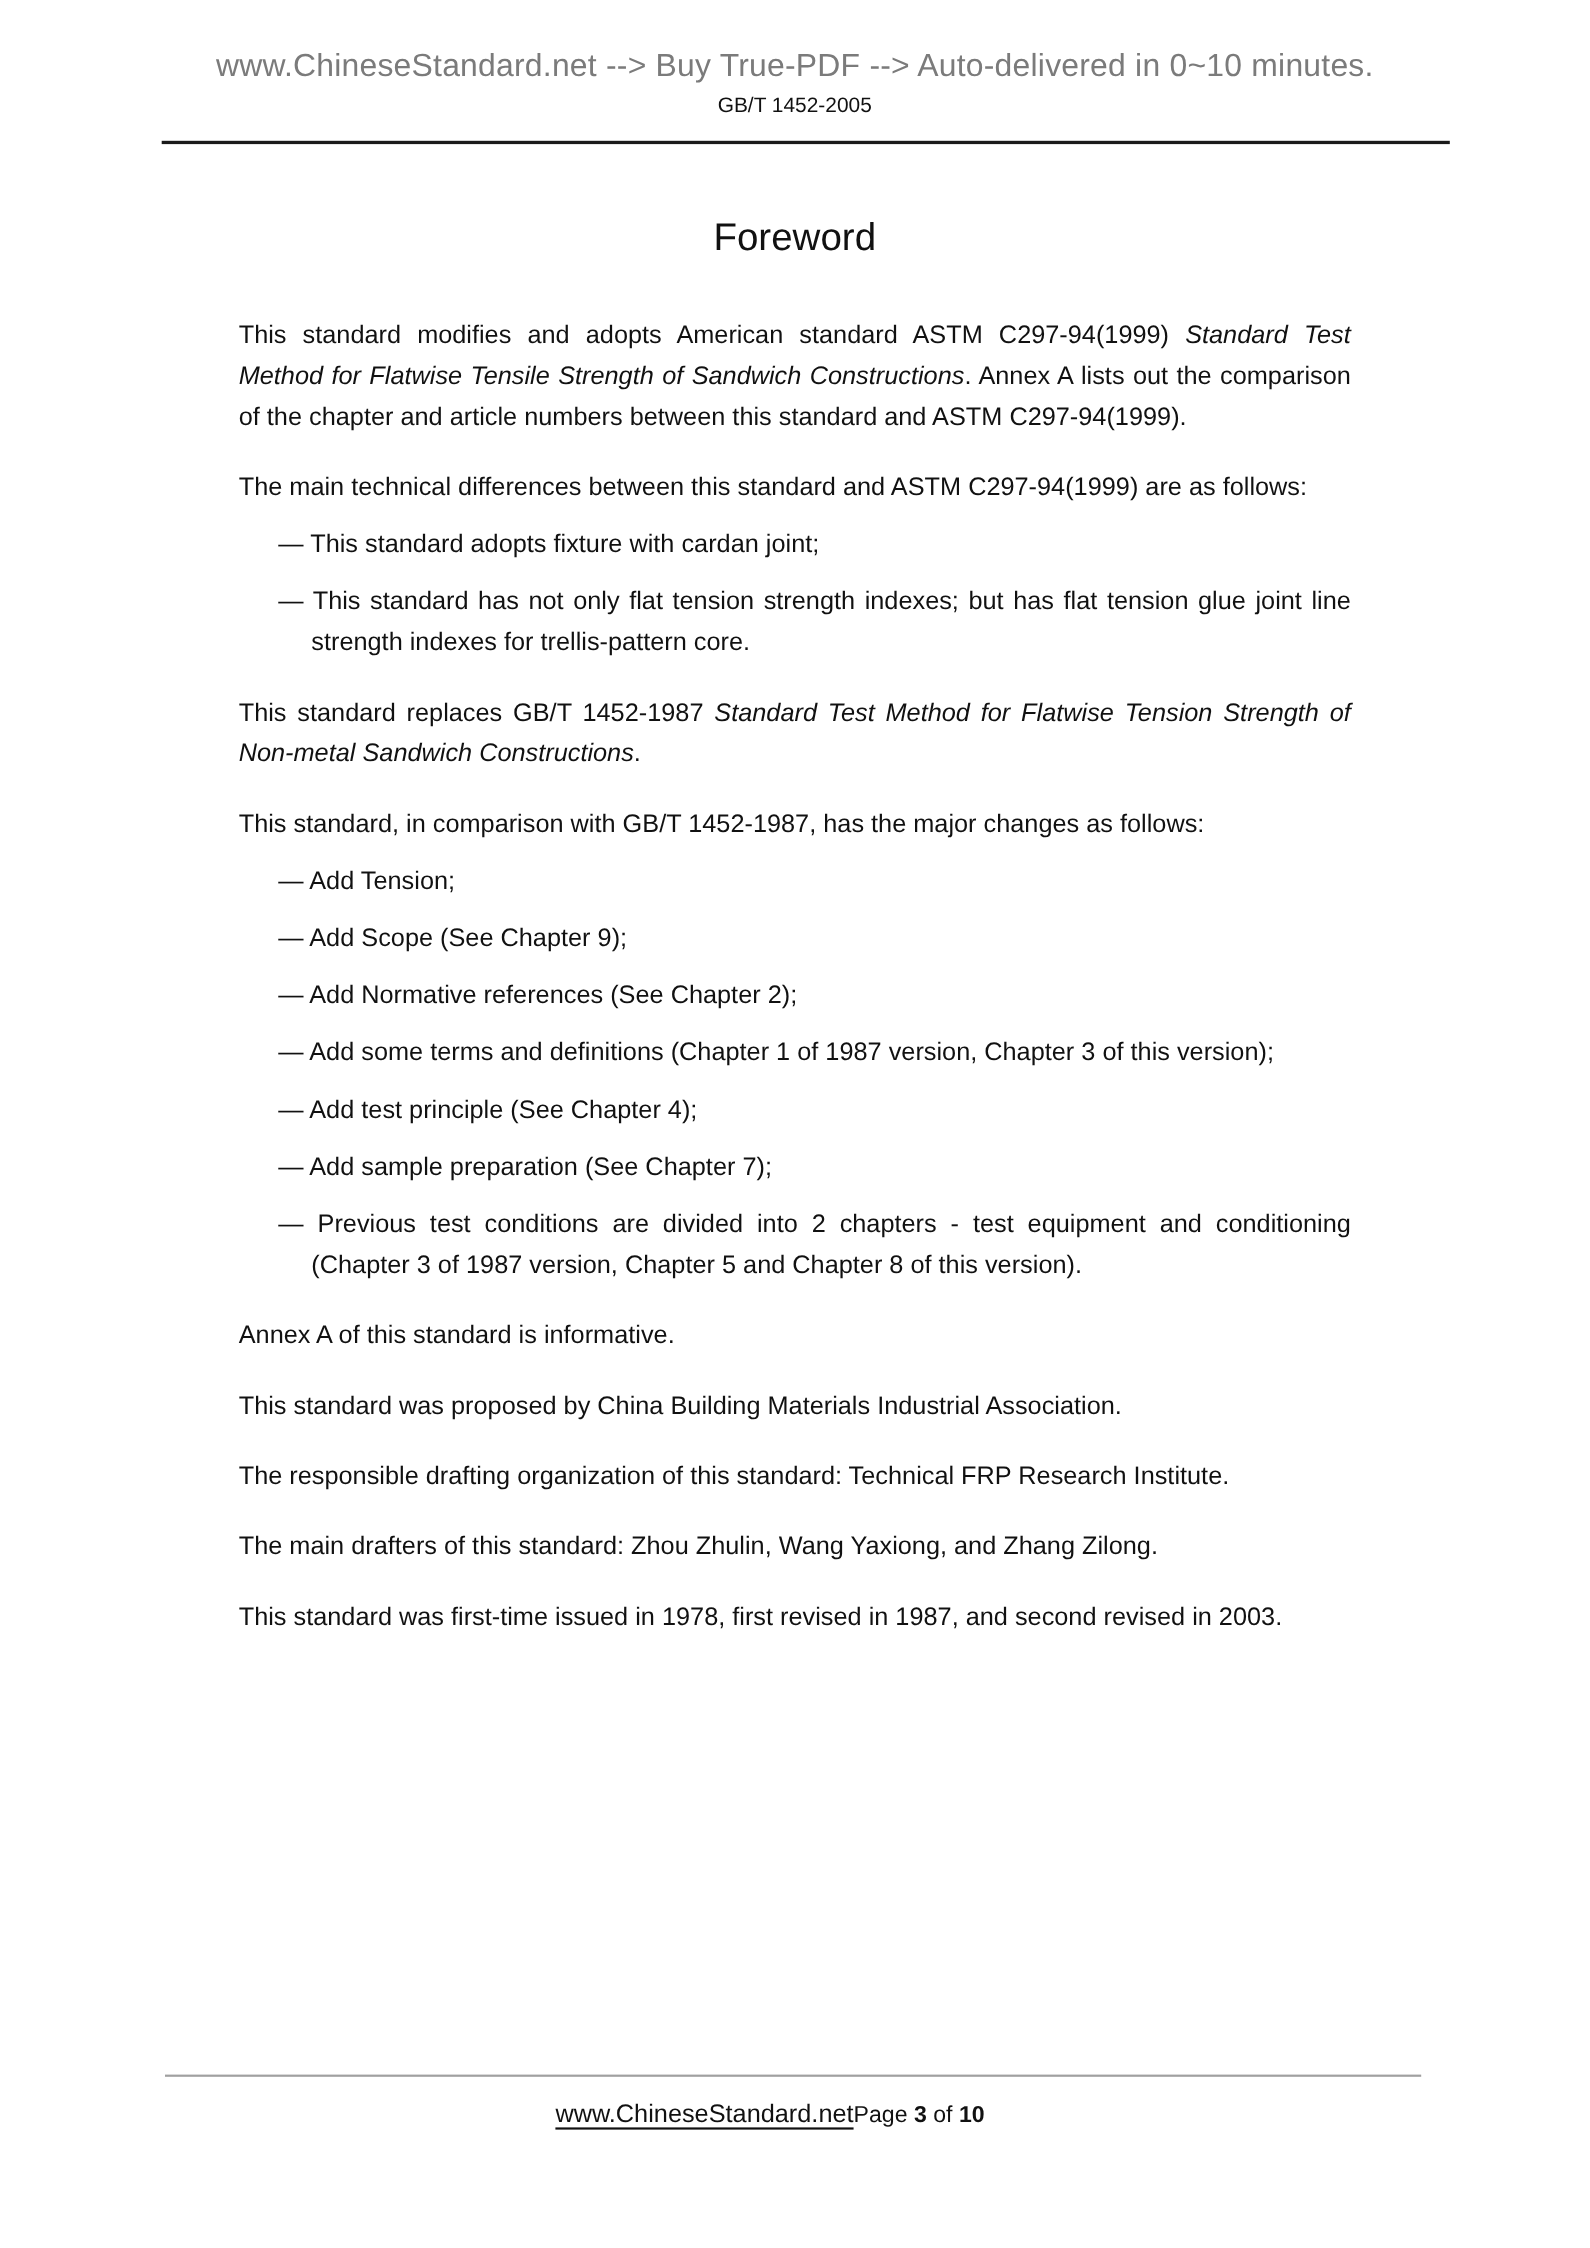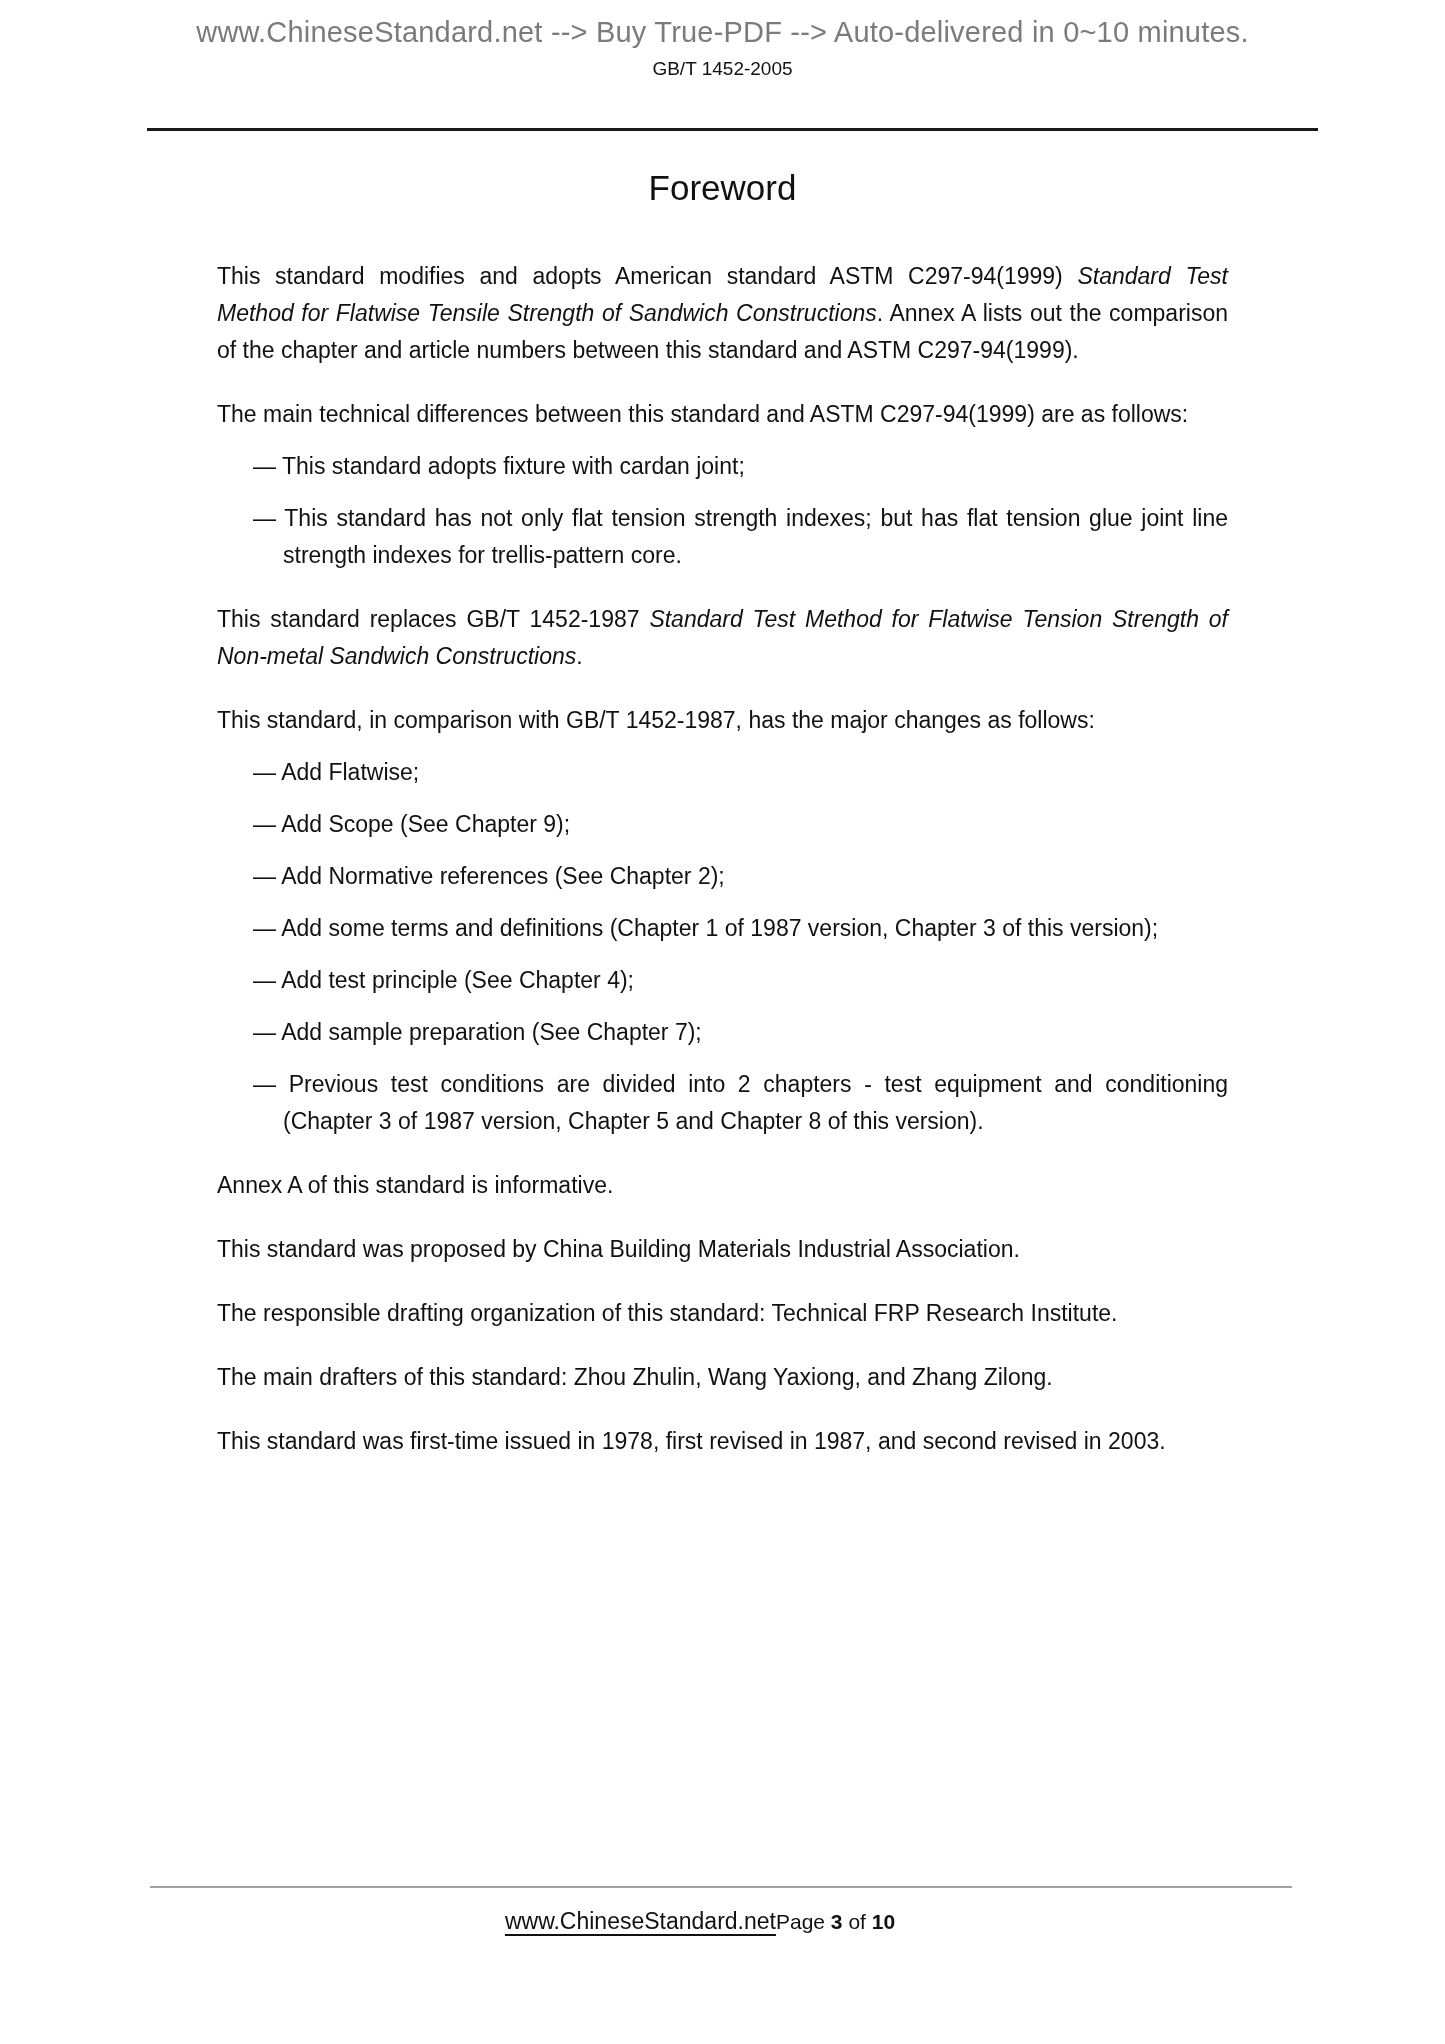--- a/index.html
+++ b/index.html
@@ -6,21 +6,21 @@
   .page {
     position:relative;
     width:1445px; height:2044px;
     margin:0 auto;
     background:#ffffff;
     font-family:"Liberation Sans", sans-serif;
     color:#111111;
     overflow:hidden;
   }
   
-  .header { padding-top:16px; text-align:center; }
+  .header { padding-top:44px; text-align:center; }
   .notice { font-size:29px; color:var(--header-gray,#7b7b7b); letter-spacing:0.2px; }
   .doc-number { font-size:19px; color:#111; margin-top:9px; }
   .header-rule {
     position:absolute; left:147px; top:128px; width:1171px;
     border-top:3px solid var(--rule-dark,#1a1a1a);
   }
   
   .title {
     margin:88px 0 0 0;
     text-align:center;
@@ -76,21 +76,21 @@
 
   <h1 class="title">Foreword</h1>
 
   <main class="content" id="doc-blocks">
       <p class="paragraph"><span>This standard modifies and adopts American standard ASTM C297-94(1999) </span><i>Standard Test Method for Flatwise Tensile Strength of Sandwich Constructions</i><span>. Annex A lists out the comparison of the chapter and article numbers between this standard and ASTM C297-94(1999).</span></p>
       <p class="paragraph"><span>The main technical differences between this standard and ASTM C297-94(1999) are as follows:</span></p>
       <p class="bullet"><span>— </span><span>This standard adopts fixture with cardan joint;</span></p>
       <p class="bullet"><span>— </span><span>This standard has not only flat tension strength indexes; but has flat tension glue joint line strength indexes for trellis-pattern core.</span></p>
       <p class="paragraph"><span>This standard replaces GB/T 1452-1987 </span><i>Standard Test Method for Flatwise Tension Strength of Non-metal Sandwich Constructions</i><span>.</span></p>
       <p class="paragraph"><span>This standard, in comparison with GB/T 1452-1987, has the major changes as follows:</span></p>
-      <p class="bullet"><span>— </span><span>Add Flatwise;</span></p>
+      <p class="bullet"><span>— </span><span>Add Tension;</span></p>
       <p class="bullet"><span>— </span><span>Add Scope (See Chapter 9);</span></p>
       <p class="bullet"><span>— </span><span>Add Normative references (See Chapter 2);</span></p>
       <p class="bullet"><span>— </span><span>Add some terms and definitions (Chapter 1 of 1987 version, Chapter 3 of this version);</span></p>
       <p class="bullet"><span>— </span><span>Add test principle (See Chapter 4);</span></p>
       <p class="bullet"><span>— </span><span>Add sample preparation (See Chapter 7);</span></p>
       <p class="bullet"><span>— </span><span>Previous test conditions are divided into 2 chapters - test equipment and conditioning (Chapter 3 of 1987 version, Chapter 5 and Chapter 8 of this version).</span></p>
       <p class="paragraph"><span>Annex A of this standard is informative.</span></p>
       <p class="paragraph"><span>This standard was proposed by China Building Materials Industrial Association.</span></p>
       <p class="paragraph"><span>The responsible drafting organization of this standard: Technical FRP Research Institute.</span></p>
       <p class="paragraph"><span>The main drafters of this standard: Zhou Zhulin, Wang Yaxiong, and Zhang Zilong.</span></p>

